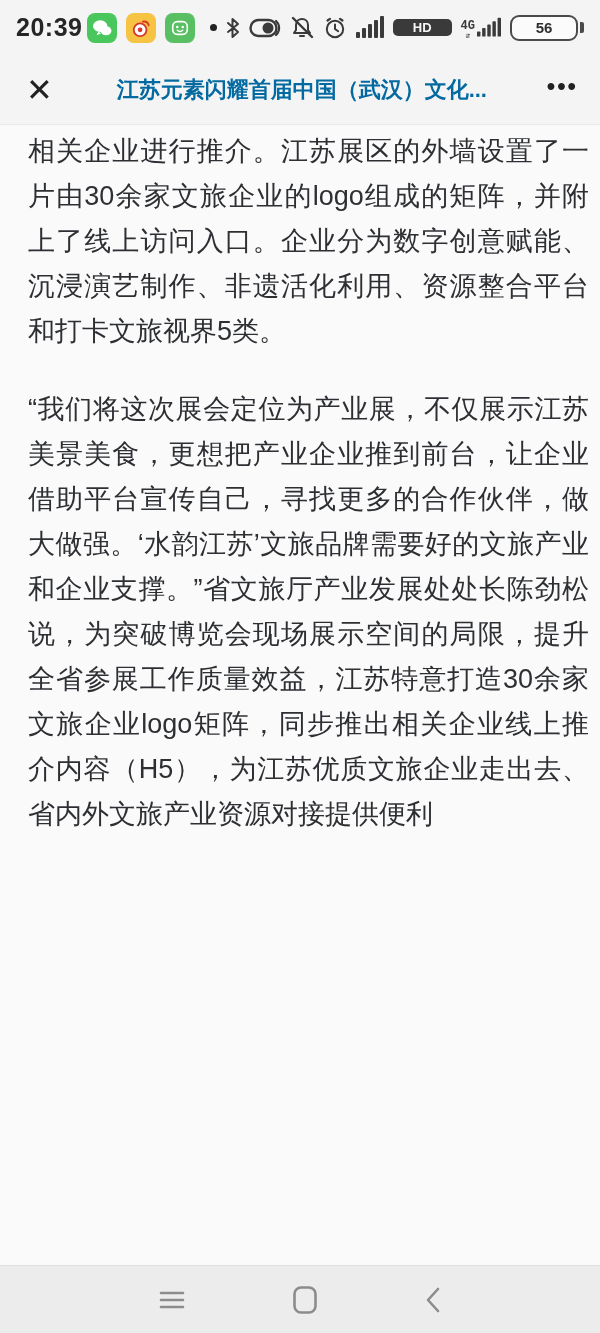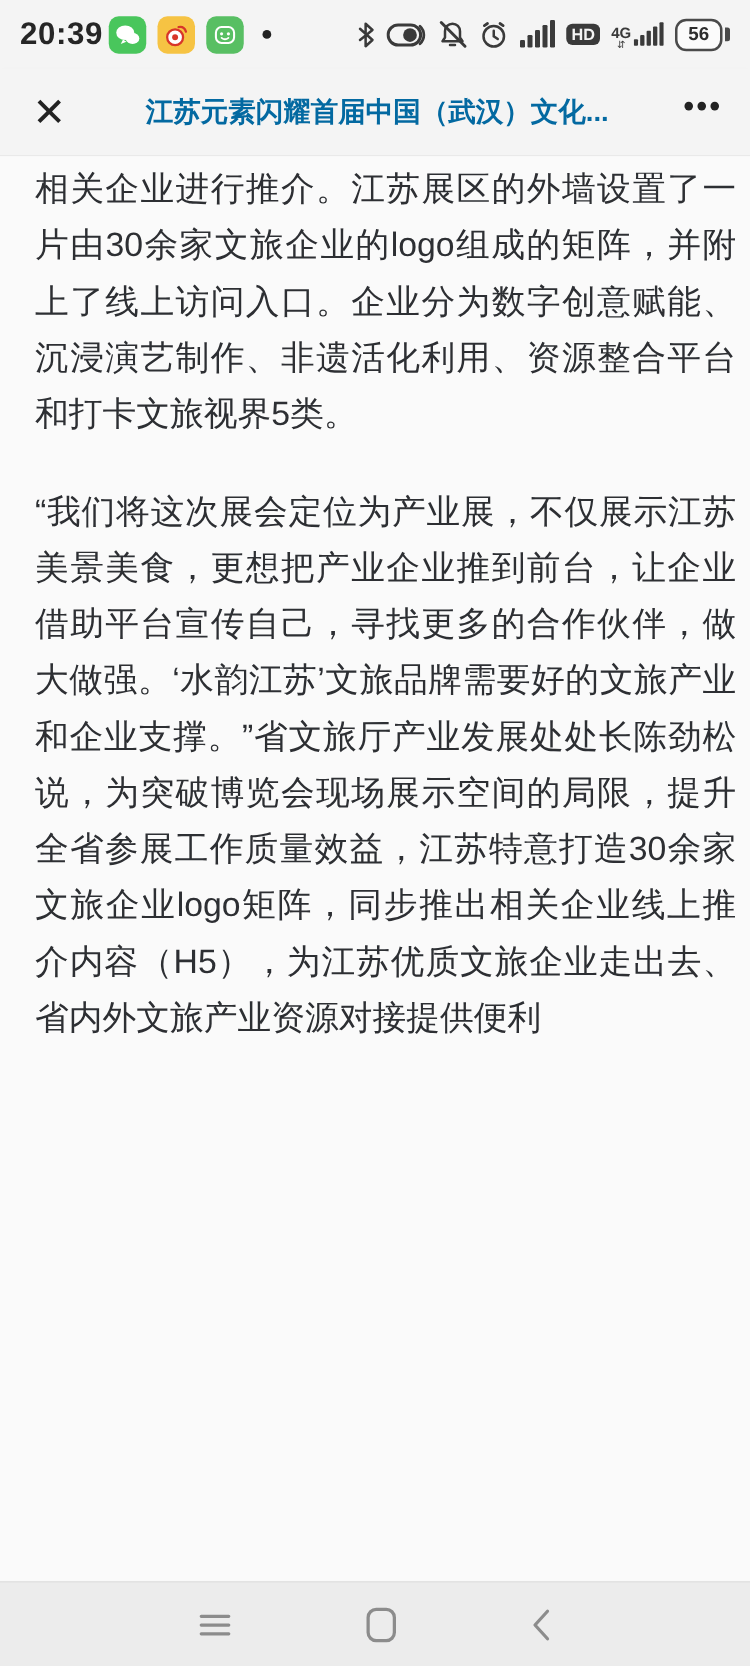--- a/index.html
+++ b/index.html
@@ -22,31 +22,31 @@
   }
   .app-icon svg { display:block; }
   .icon-wechat { background:#49c65c; }
   .icon-weibo { background:#f6c343; }
   .icon-greenapp { background:#58bf63; }
   .notif-dot { width:7px; height:7px; border-radius:50%; background:#222; margin-left:6px; }
   .status-right { margin-left:auto; display:flex; align-items:center; gap:9px; }
   .status-right svg { display:block; }
   .hd-badge {
     background:#3a3a3a; color:#f4f4f4; font-size:13px; font-weight:700;
-    border-radius:5px; padding:2px 4px; line-height:1; letter-spacing:0;
+    border-radius:5px; padding:2px 20px; line-height:1; letter-spacing:0;
   }
   .net-cluster { display:flex; align-items:flex-end; gap:2px; }
-  .net-col { display:flex; flex-direction:column; align-items:center; line-height:1; }
+  .net-col { display:flex; flex-direction:column; align-items:center; line-height:1;font-family:Liberation Mono, monospace; }
   .net-4g { font-size:12px; font-weight:700; color:#3a3a3a; }
   .net-arrows { font-size:8px; color:#3a3a3a; letter-spacing:0; }
   .battery {
     display:flex; align-items:center; gap:2px;
   }
   .battery-body {
-    width:38px; height:26px; border:2.5px solid #4a4a4a; border-radius:9px;
+    width:68px; height:26px; border:2.5px solid #4a4a4a; border-radius:9px;
     display:flex; align-items:center; justify-content:center;
     font-size:15px; font-weight:700; color:#2d2d2d; background:#fbfbfb;
   }
   .battery-nub { width:4px; height:11px; background:#4a4a4a; border-radius:0 2px 2px 0; }
 
   
   .nav-bar {
     height:70px; background:#f4f4f4; display:flex; align-items:center;
     padding:0 20px; border-bottom:1px solid #e9e9e9;
     box-shadow:0 1px 3px rgba(0,0,0,0.04);

